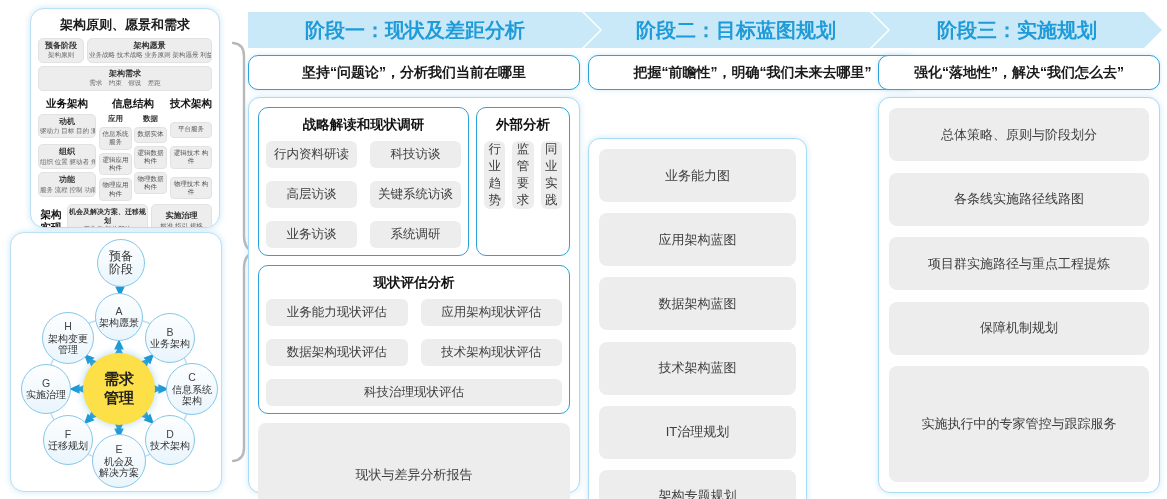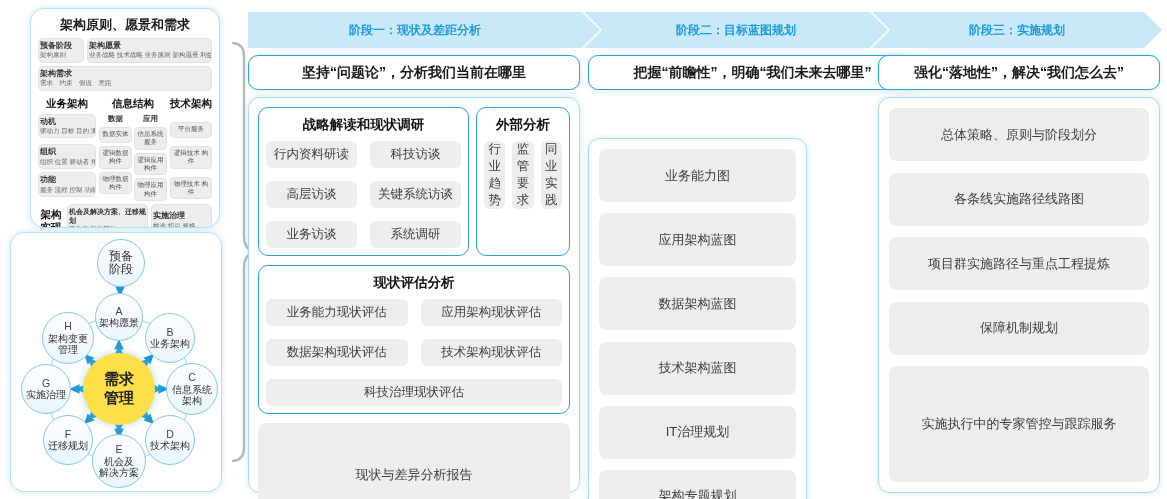--- a/index.html
+++ b/index.html
@@ -10,21 +10,21 @@
   }
   
   .panel{
     position:absolute;background:#fff;border:1.5px solid #b9e0f4;border-radius:14px;
     box-shadow:0 0 6px rgba(140,200,235,.45);box-sizing:border-box;
   }
   #panel-top{left:30px;top:8px;width:190px;height:220px;padding:5px 7px;overflow:hidden;}
   #panel-cycle{left:10px;top:232px;width:212px;height:260px;}
   .p-title{font-size:13px;font-weight:bold;color:#1a1a1a;text-align:center;margin:2px 0 4px;}
   .trow{display:flex;gap:3px;margin-top:3px;align-items:stretch;}
-  .gb{background:#ededed;border:1px solid #e2e2e2;border-radius:5px;
+  .gb{background:#ededed;border:1px solid #e2e2e2;border-radius:5px;text-align:center;
       color:#555;padding:2px 1px;box-sizing:border-box;overflow:hidden;}
   .gbt{font-weight:bold;font-size:8px;color:#333;line-height:1.3;}
   .gbd{font-size:6.5px;color:#666;line-height:1.3;white-space:nowrap;}
   .colhead{font-weight:bold;font-size:10.5px;text-align:center;color:#111;margin:3px 0 2px;}
   .mini{background:#ededed;border:1px solid #e2e2e2;border-radius:4px;font-size:6.5px;color:#555;
         text-align:center;padding:2px 1px;line-height:1.3;margin-top:3px;min-height:10px;}
   .sublabel{font-weight:bold;font-size:7.5px;text-align:center;color:#333;margin-top:1px;}
   .realz-label{width:26px;font-weight:bold;font-size:10.5px;color:#111;line-height:1.2;
                display:flex;align-items:center;text-align:center;}
   
@@ -38,21 +38,21 @@
   .node .nl{font-size:10px;display:block;}
   .nl:empty,.nid:empty{display:none;}
   #node-center{background:#fde047;border:none;box-shadow:0 0 8px rgba(120,190,230,.6);}
   #node-center .nl{font-size:15px;font-weight:bold;color:#222;line-height:1.25;}
   #node-prep .nl{font-size:12px;color:#333;}
   #cycle-svg,#brace-svg{position:absolute;}
   
   .band{
     position:absolute;top:12px;height:36px;background:#c9e8f8;
     display:flex;align-items:center;justify-content:center;
-    font-size:12px;font-weight:bold;color:#1e9bd8;box-sizing:border-box;padding-right:18px;
+    font-size:20px;font-weight:bold;color:#1e9bd8;box-sizing:border-box;padding-right:18px;
     clip-path:polygon(0 0,calc(100% - 18px) 0,100% 50%,calc(100% - 18px) 100%,0 100%);
   }
   .band-notch{
     padding-left:18px;
     clip-path:polygon(0 0,calc(100% - 18px) 0,100% 50%,calc(100% - 18px) 100%,0 100%,18px 50%);
   }
   .slogan{
     position:absolute;top:55px;height:35px;background:#fff;border:1.5px solid #2aa2da;
     border-radius:10px;display:flex;align-items:center;justify-content:center;
     font-size:14px;font-weight:bold;color:#1a1a1a;box-sizing:border-box;
@@ -107,30 +107,30 @@
       </div>
       <div class="gb" style="margin-top:3px;">
         <div class="gbt">功能</div>
         <div class="gbd">服务 流程 控制 功能</div>
       </div>
     </div>
     <div style="width:68px;flex:none;">
       <div class="colhead">信息结构</div>
       <div style="display:flex;gap:2px;">
         <div style="flex:1;">
+          <div class="sublabel">应用</div>
+          <div class="mini">信息系统 服务</div>
+          <div class="mini">逻辑应用 构件</div>
+          <div class="mini">物理应用 构件</div>
+        </div>
+        <div style="flex:1;">
           <div class="sublabel">数据</div>
           <div class="mini">数据实体</div>
           <div class="mini">逻辑数据 构件</div>
           <div class="mini">物理数据 构件</div>
-        </div>
-        <div style="flex:1;">
-          <div class="sublabel">应用</div>
-          <div class="mini">信息系统 服务</div>
-          <div class="mini">逻辑应用 构件</div>
-          <div class="mini">物理应用 构件</div>
         </div>
       </div>
     </div>
     <div style="width:42px;flex:none;">
       <div class="colhead">技术架构</div>
       <div class="mini" style="margin-top:11px;">平台服务</div>
       <div class="mini" style="margin-top:8px;">逻辑技术 构件</div>
       <div class="mini" style="margin-top:8px;">物理技术 构件</div>
     </div>
   </div>

